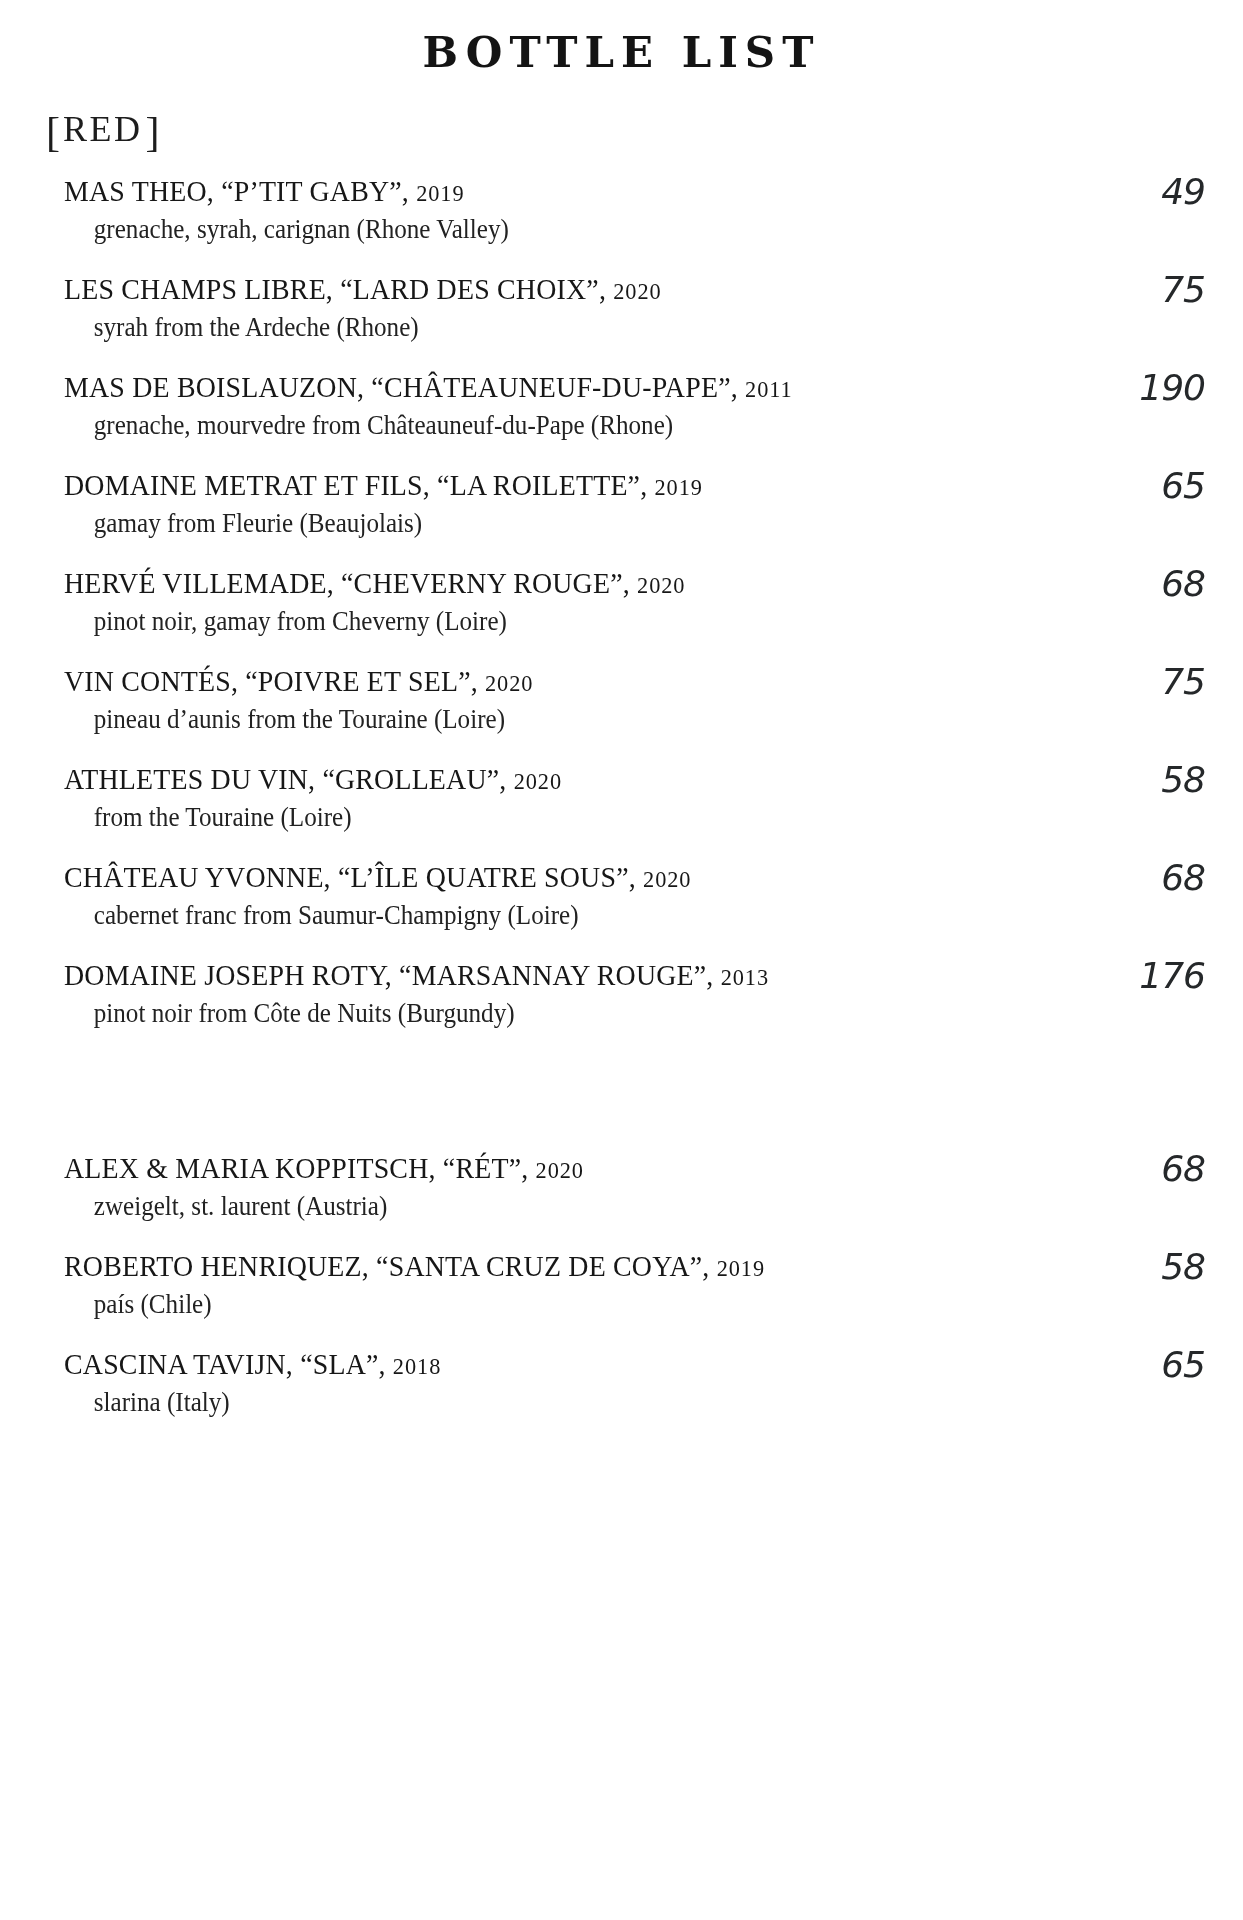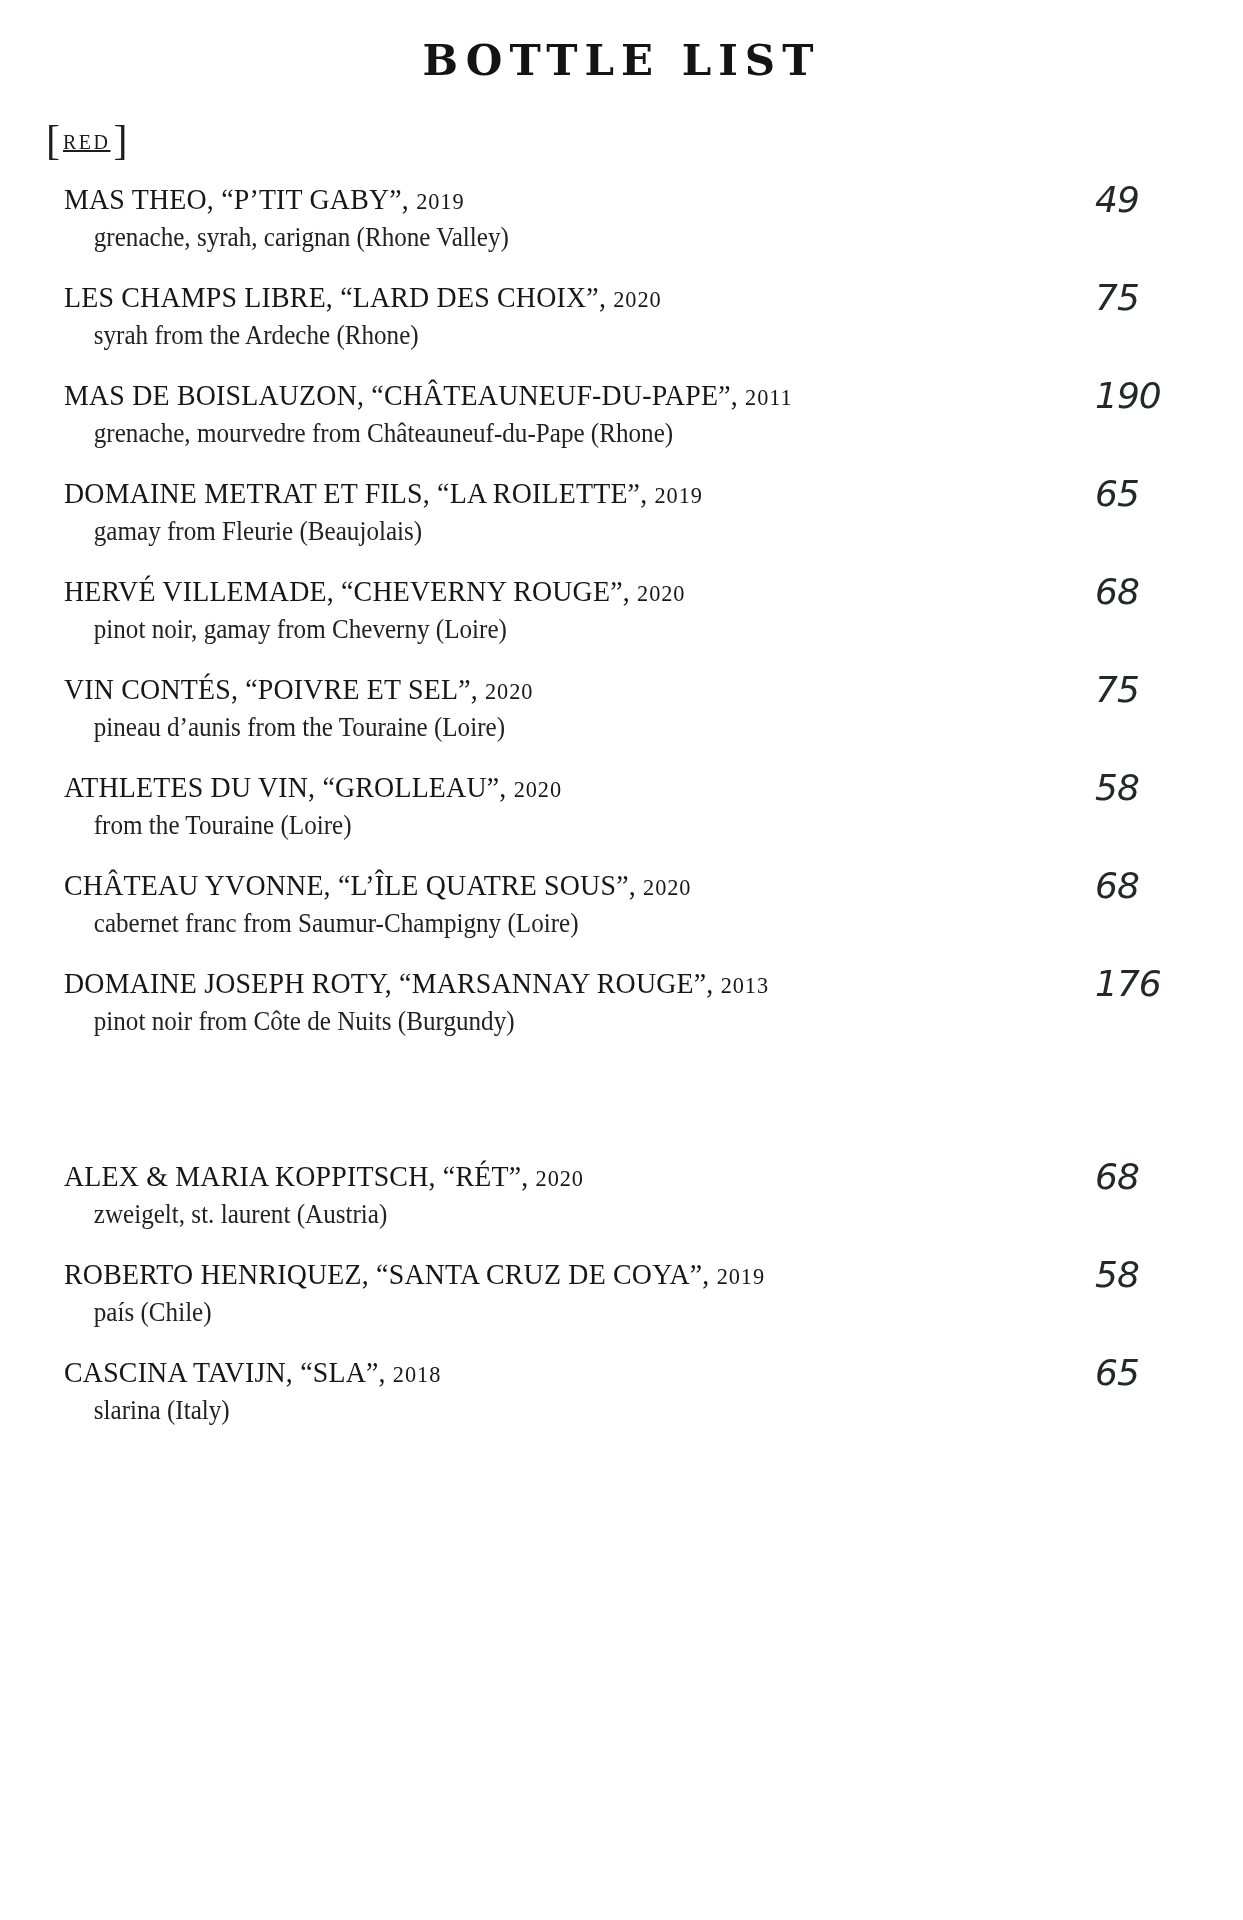--- a/index.html
+++ b/index.html
@@ -12,45 +12,44 @@
     width: 1243px;
     height: 1920px;
     background: #ffffff;
     color: #1b1b1b;
     font-family: "Liberation Serif", serif;
     overflow: hidden;
     box-sizing: border-box;
   }
   .page-title {
     margin: 0;
-    padding-top: 40px;
+    padding-top: 32px;
     text-align: center;
     font-family: "DejaVu Serif", serif;
     font-weight: bold;
     font-size: 42px;
     line-height: 1;
     letter-spacing: 7px;
     color: #141414;
   }
   .section-label {
     margin: 34px 0 0 46px;
     white-space: nowrap;
     color: #1d1d1d;
   }
   .section-label .bracket {
     font-size: 42px;
     font-weight: 300;
     vertical-align: -5px;
     letter-spacing: 0;
   }
   .section-label .sc {
-    font-size: 20px;
+    font-size: 36px;
     letter-spacing: 2.5px;
     padding: 0 3px;
-    text-decoration: underline;
   }
   .wine-list {
     margin-top: 16px;
     padding-left: 16px;
   }
   .entry {
     display: flex;
     justify-content: space-between;
     align-items: flex-start;
     margin-bottom: 23px;
@@ -76,20 +75,21 @@
   .entry-sub {
     font-size: 27px;
     line-height: 35px;
     padding-left: 32px;
     color: #222222;
     white-space: nowrap;
   }
   .entry-price {
     flex: 0 0 auto;
     min-width: 110px;
+    text-align: right;
     font-family: "DejaVu Sans", sans-serif;
     font-style: italic;
     font-size: 36px;
     line-height: 40px;
     color: #25282a;
     letter-spacing: -1px;
   }
   .group-gap {
     height: 95px;
   }

